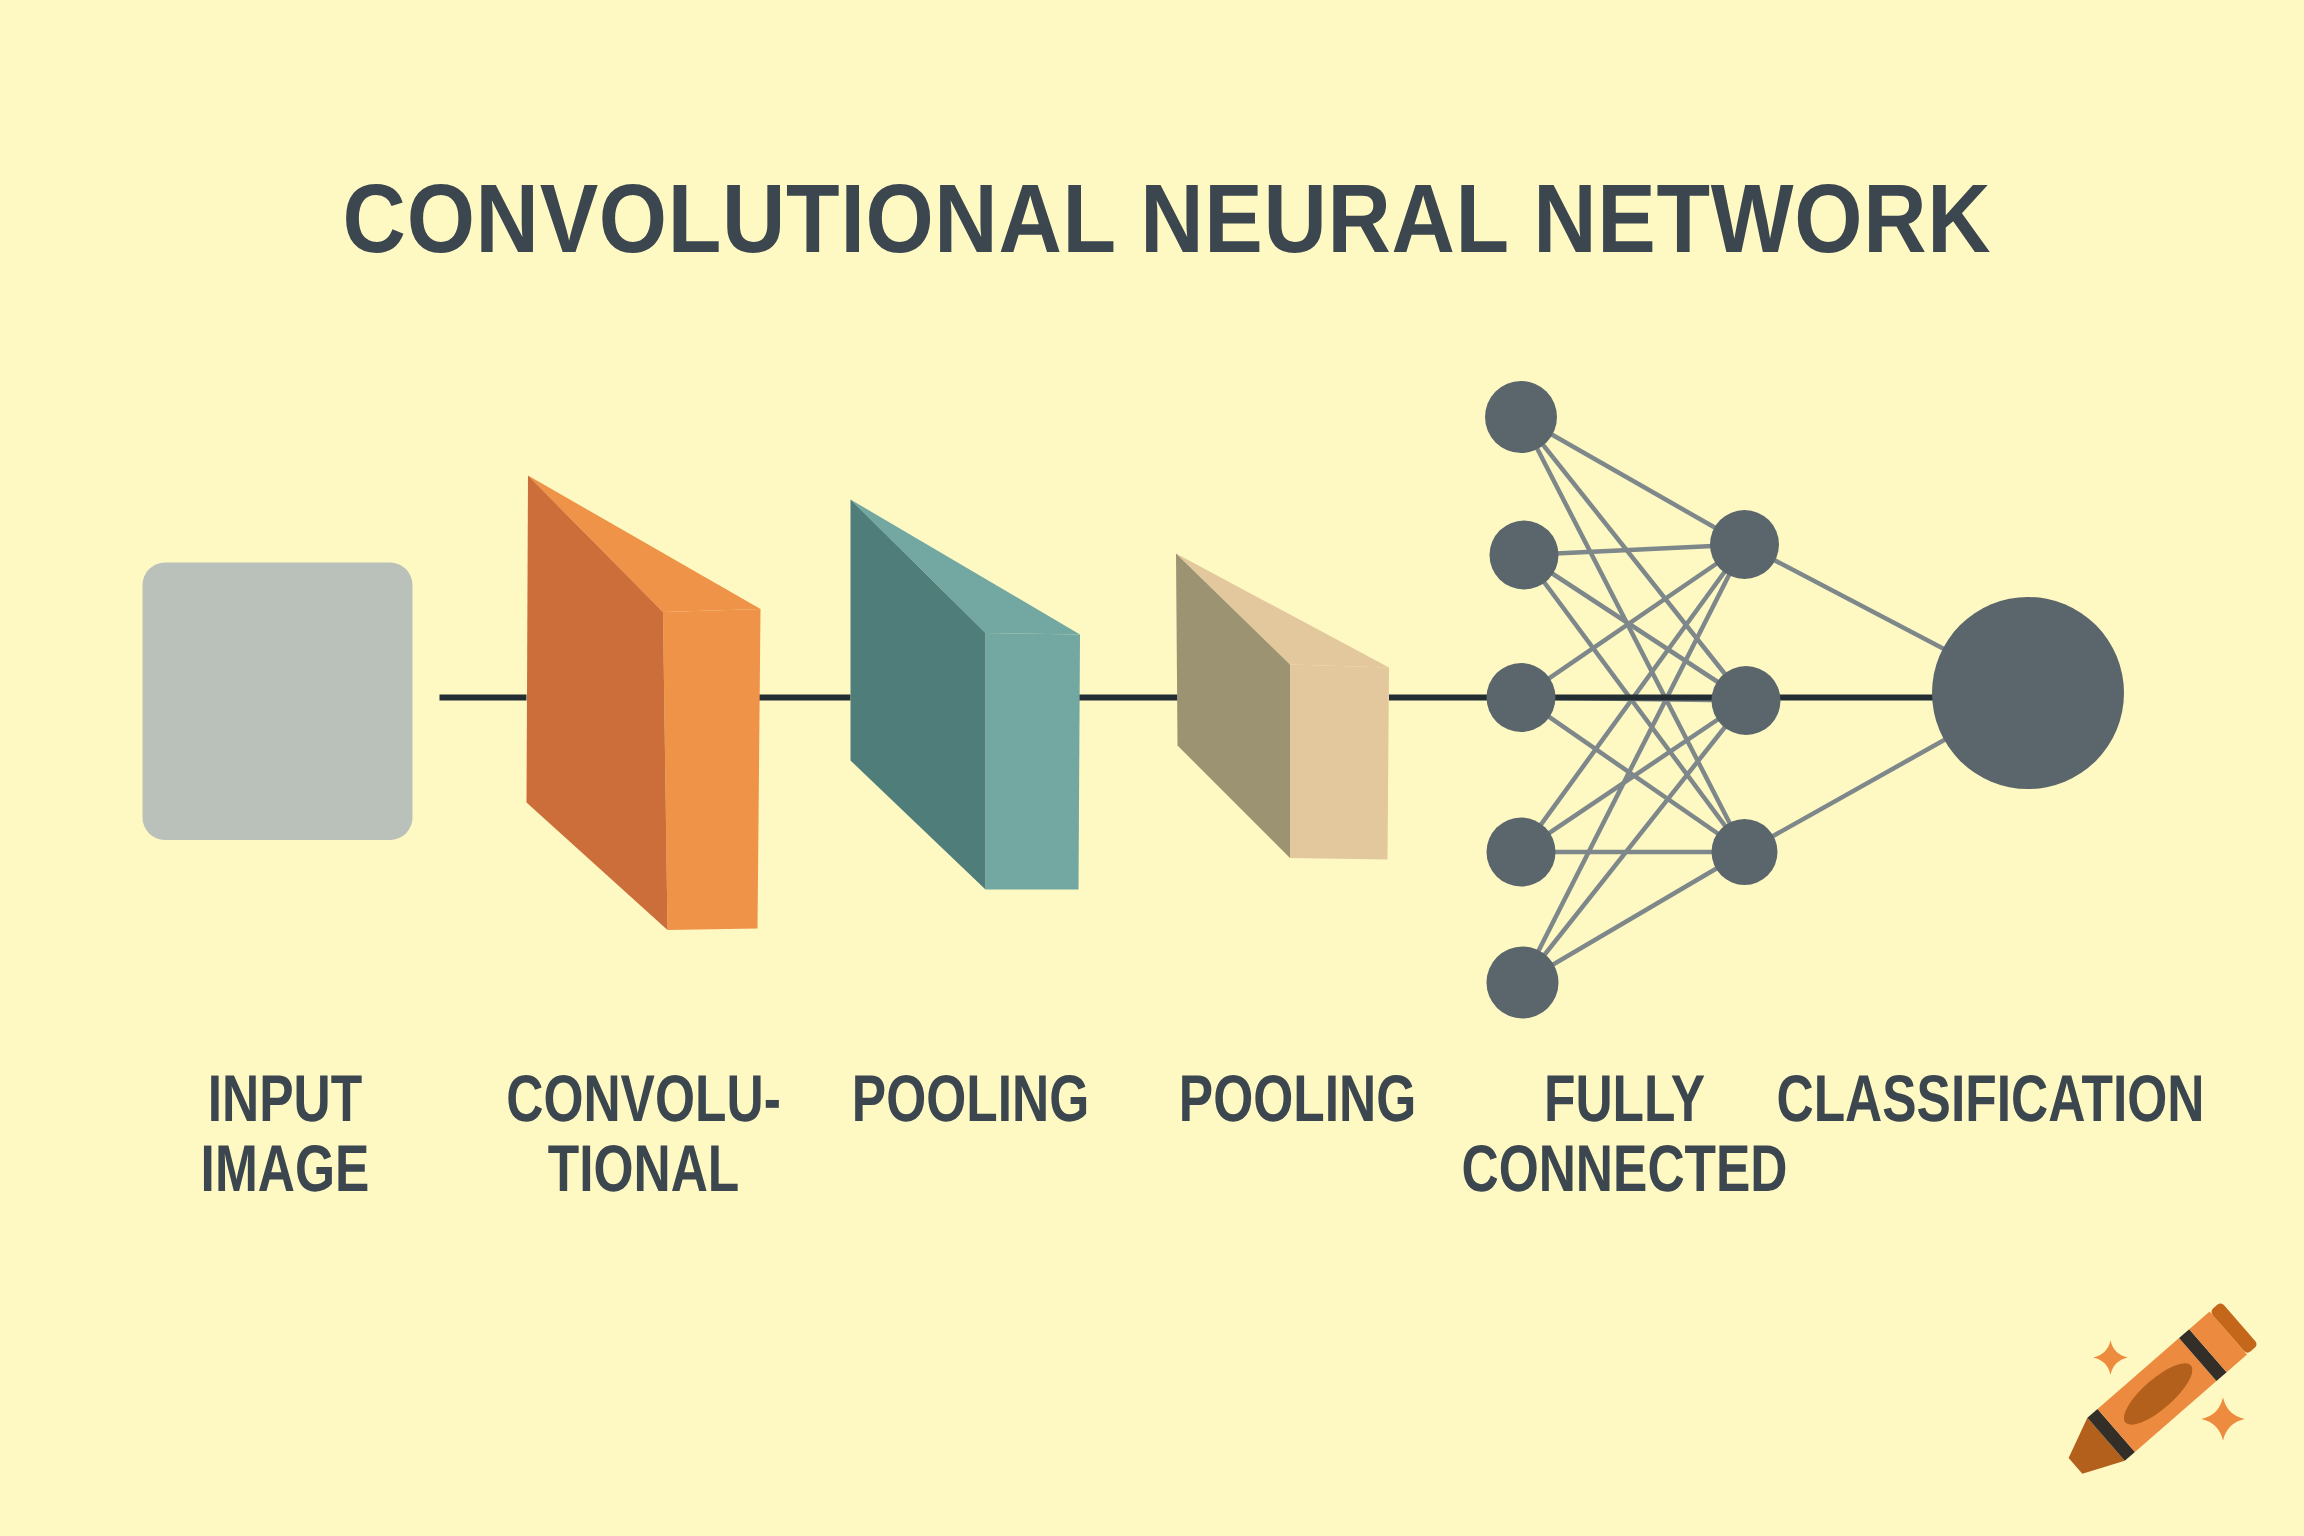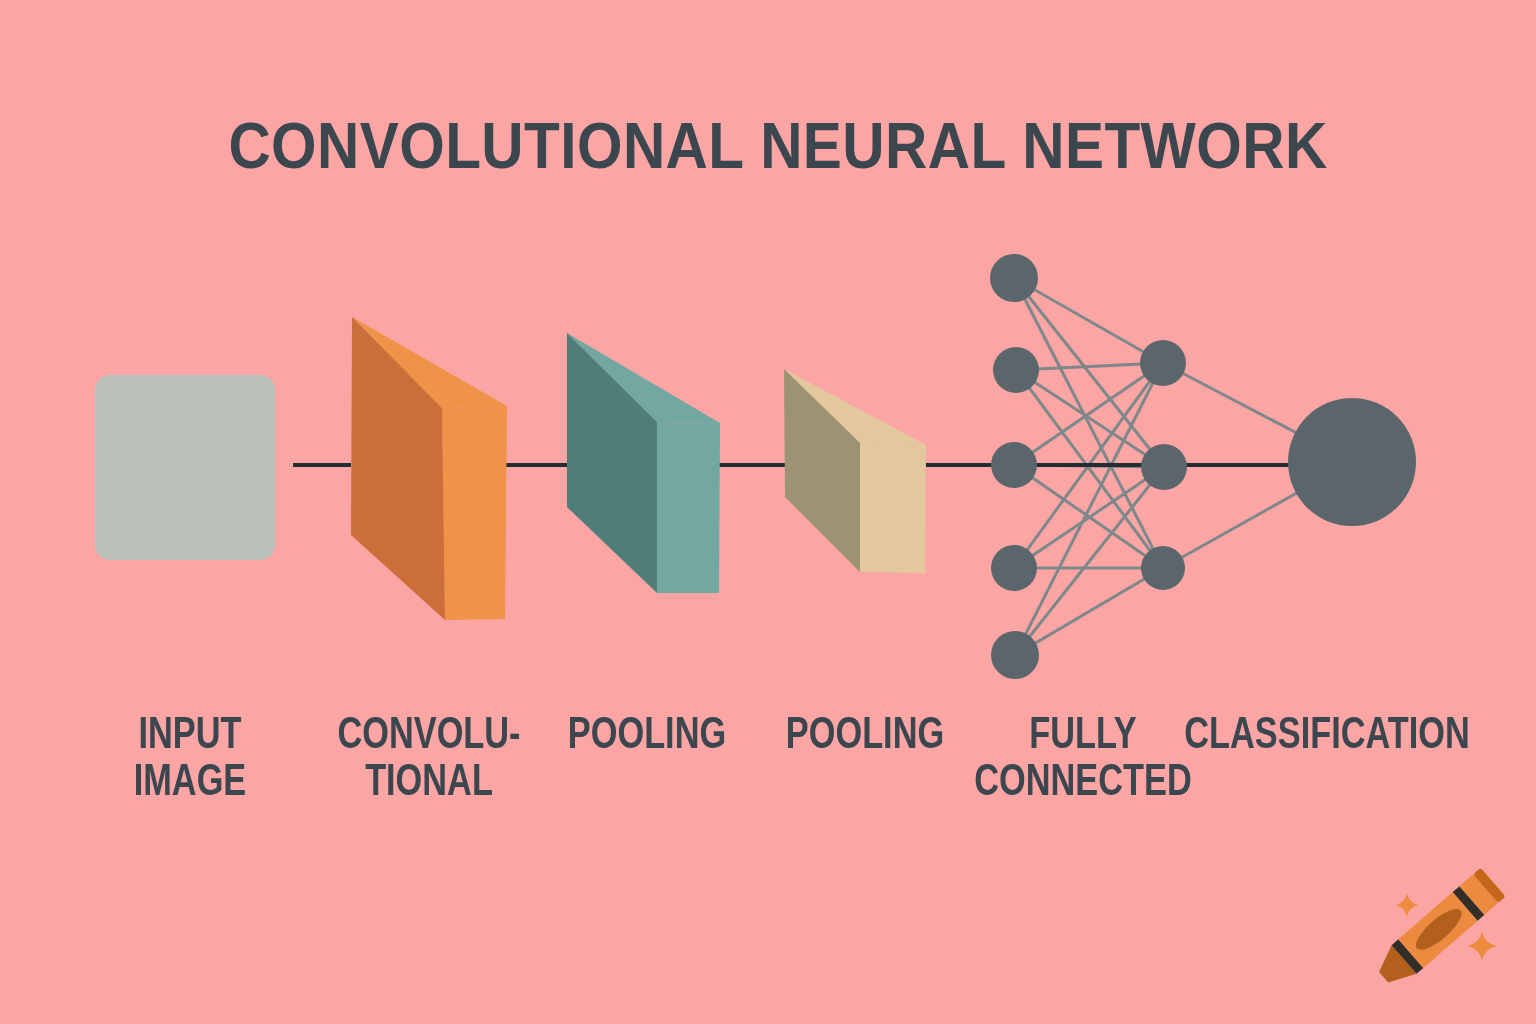--- a/index.html
+++ b/index.html
@@ -1,19 +1,19 @@
 <!DOCTYPE html>
 <html><head>
 <meta charset="utf-8">
 <style>
   html,body{margin:0;padding:0;}
   .stage{
     position:relative;
     width:1536px;height:1024px;
-    background:#fca5a5;
+    background:#fef9c3;
     overflow:hidden;
     font-family:"Liberation Sans", sans-serif;
   }
   .title{
     position:absolute;
     top:113px;left:778px;
     font-size:65px;line-height:65px;
     font-weight:700;
     color:#3B464F;
     white-space:nowrap;

